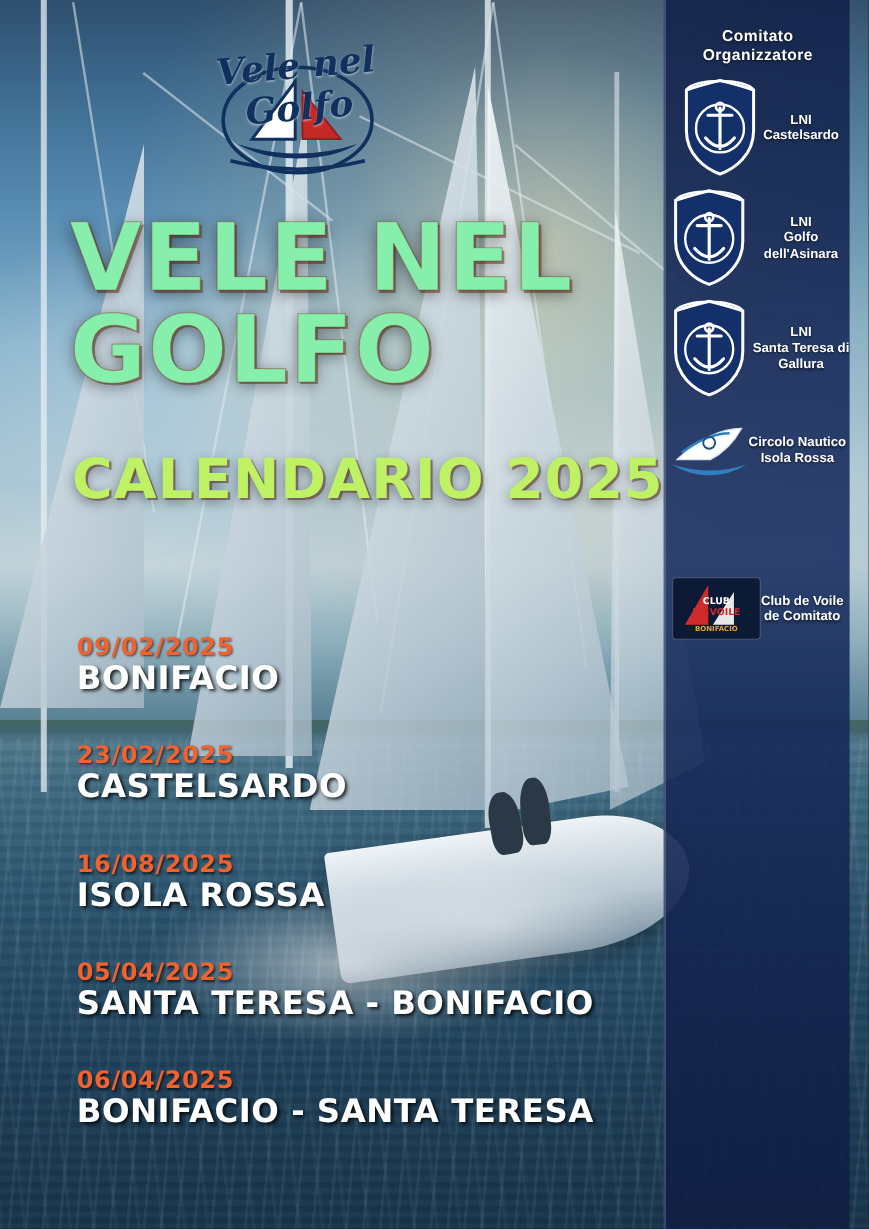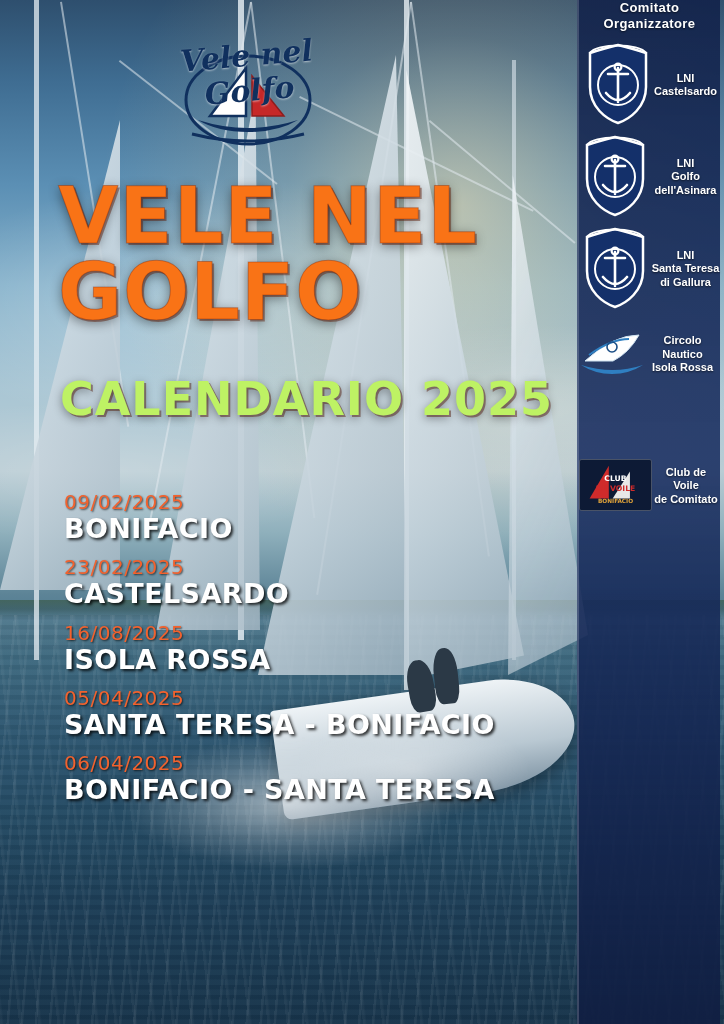--- a/index.html
+++ b/index.html
@@ -87,25 +87,25 @@
     box-shadow: 0 6px 18px rgba(0,0,0,0.35);
   }
   .crew {
     position: absolute;
     background: #2b3946;
     border-radius: 45% 45% 30% 30%;
   }
 
   
   .sidecol {
-    position: absolute; top: 0; right: 4px; width: 143px; height: 1024px;
+    position: absolute; top: 0; right: 16px; width: 155px; height: 1024px;
     background: linear-gradient(to bottom, rgba(18,34,74,0.90), rgba(24,45,96,0.88) 45%, rgba(16,30,66,0.92));
     border-left: 2px solid rgba(255,255,255,0.18);
     display: flex; flex-direction: column; align-items: center;
-    padding-top: 0;
+    padding-top: 22px;
     color: #ffffff;
     text-align: center;
   }
   .sidecol .col-title {
     font-size: 13px; font-weight: 700; line-height: 1.25; letter-spacing: .4px;
     margin-bottom: 8px; text-shadow: 0 1px 2px rgba(0,0,0,.6);
   }
   .org { margin-bottom: 6px; display: flex; flex-direction: row; align-items: center; }
   .org .org-name {
     font-size: 11px; line-height: 1.22; font-weight: 600; margin-top: 3px;
@@ -134,21 +134,21 @@
     transform: rotate(-5deg);
   }
 
   .title-main {
     position: absolute; left: 58px; top: 178px; width: 520px;
     font-family: "DejaVu Sans", sans-serif;
     font-weight: 700;
     font-size: 78px;
     line-height: 0.98;
     letter-spacing: 1px;
-    color: #f97316;
+    color: #86efac;
     -webkit-text-stroke: 1px rgba(120,30,0,.35);
     text-shadow:
       2px 2px 0 rgba(90,25,5,.45),
       0 3px 12px rgba(0,0,0,.45);
   }
   .title-main .l2 { display: block; }
   .subtitle {
     position: absolute; left: 60px; top: 372px; width: 520px;
     font-family: "DejaVu Sans", sans-serif;
     font-weight: 700; font-size: 46px; letter-spacing: 1px;
@@ -156,24 +156,25 @@
     text-shadow: 2px 2px 0 rgba(80,22,4,.45), 0 3px 10px rgba(0,0,0,.4);
   }
 
   
   .events {
     position: absolute; left: 64px; top: 490px; width: 500px;
   }
   .event { margin-bottom: 12px; }
   .event .date {
     font-family: "DejaVu Sans", sans-serif;
-    font-weight: 400; font-size: 20px; letter-spacing: .5px;
+    font-weight: 700; font-size: 20px; letter-spacing: .5px;
     color: #f2622e;
     text-shadow: 1px 1px 2px rgba(0,0,0,.65);
     margin-bottom: 1px;
+    margin-top: 37px;
   }
   .event .place {
     font-family: "DejaVu Sans", sans-serif;
     font-weight: 700; font-size: 27px; letter-spacing: .4px;
     color: #ffffff;
     text-shadow: 2px 2px 3px rgba(0,0,0,.8);
     line-height: 1.05;
   }
 </style>
 </head>
@@ -298,21 +299,21 @@
           <circle cx="36" cy="26" r="3.4" fill="none" stroke="#ffffff" stroke-width="2.2"></circle>
           <path d="M8 12 C14 2 58 2 64 12" fill="none" stroke="#ffffff" stroke-width="2"></path>
         </svg>
       </div>
       <div class="org-name">
         <div>LNI</div>
         <div>Santa Teresa di Gallura</div>
       </div>
     </div>
 
-    <div class="org" style="margin-top:14px;align-items:flex-end;">
+    <div class="org" style="margin-top:14px;">
       <div class="cn-logo">
         <svg viewBox="0 0 66 44" width="66" height="44">
           <path d="M6 30 q28 -26 54 -26 q-10 18 -26 26 Z" fill="#ffffff" stroke="#cfe3f2" stroke-width="1"></path>
           <path d="M10 24 q22 -16 40 -16" fill="none" stroke="#2f7fc1" stroke-width="2"></path>
           <path d="M2 34 q32 10 62 0 q-14 9 -31 9 q-17 0 -31 -9 Z" fill="#2f7fc1"></path>
           <circle cx="33" cy="16" r="5" fill="none" stroke="#1d4f86" stroke-width="1.6"></circle>
         </svg>
       </div>
       <div class="org-name">
         <div>Circolo Nautico</div>

